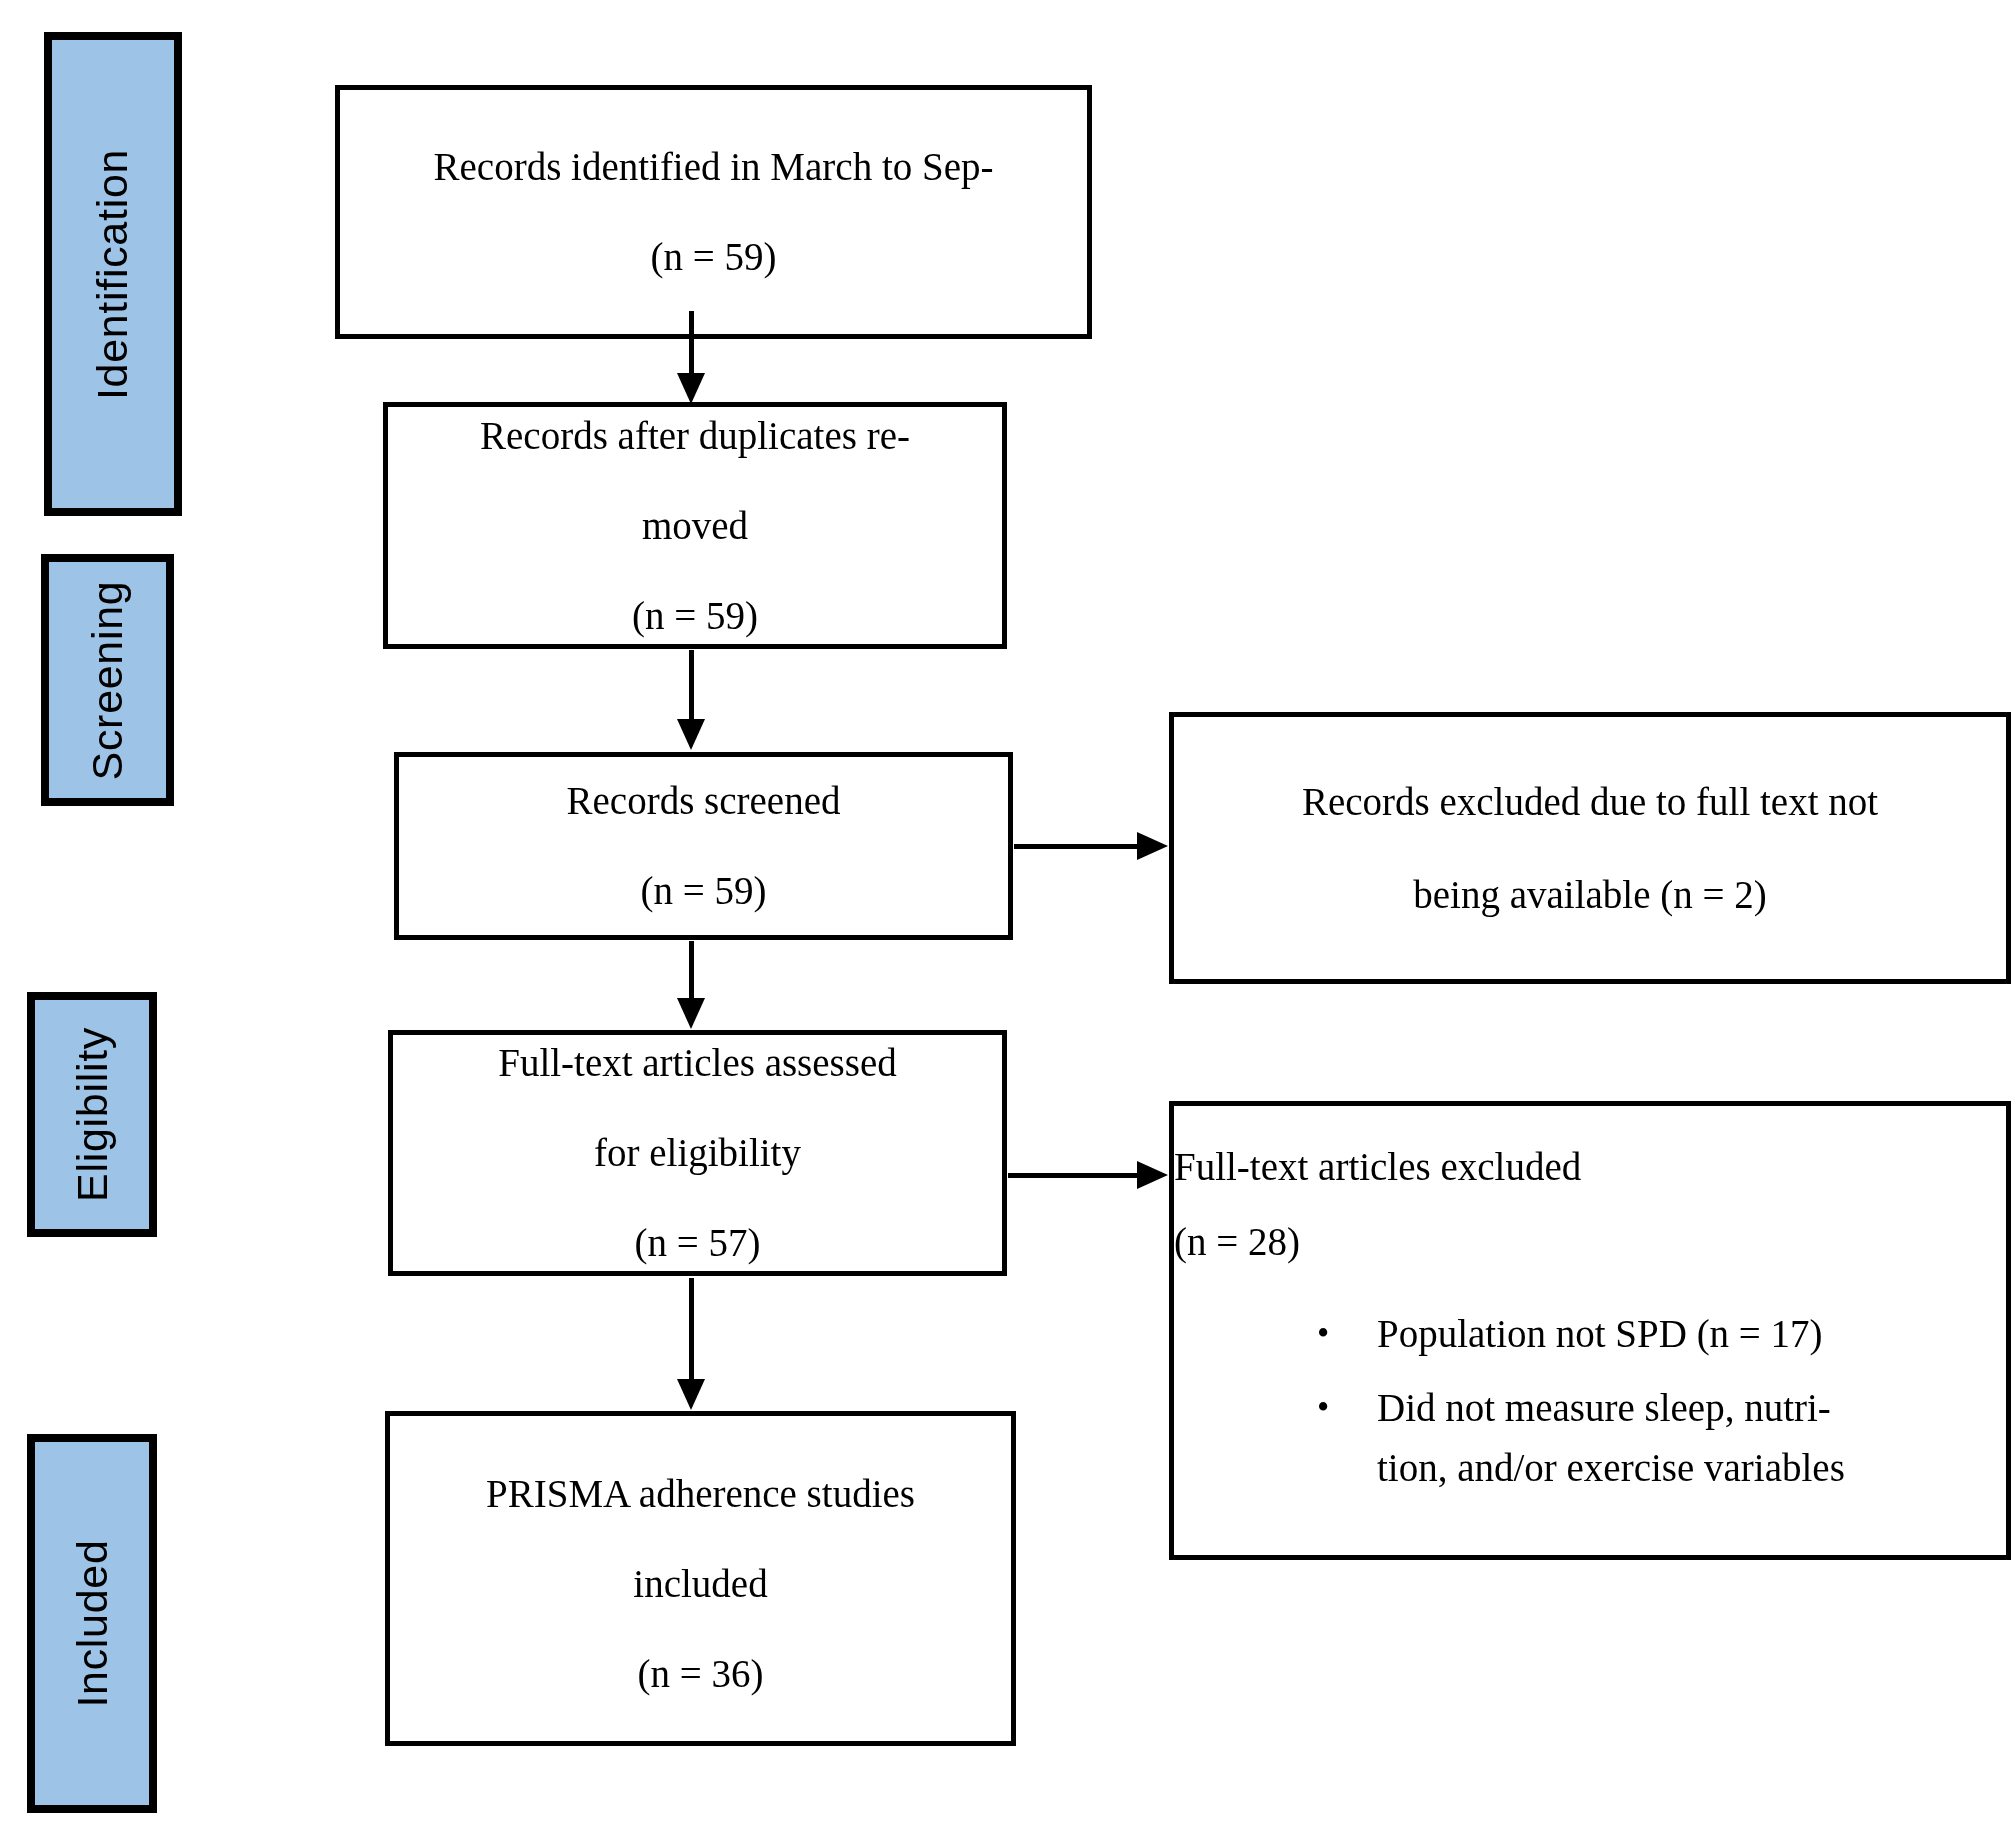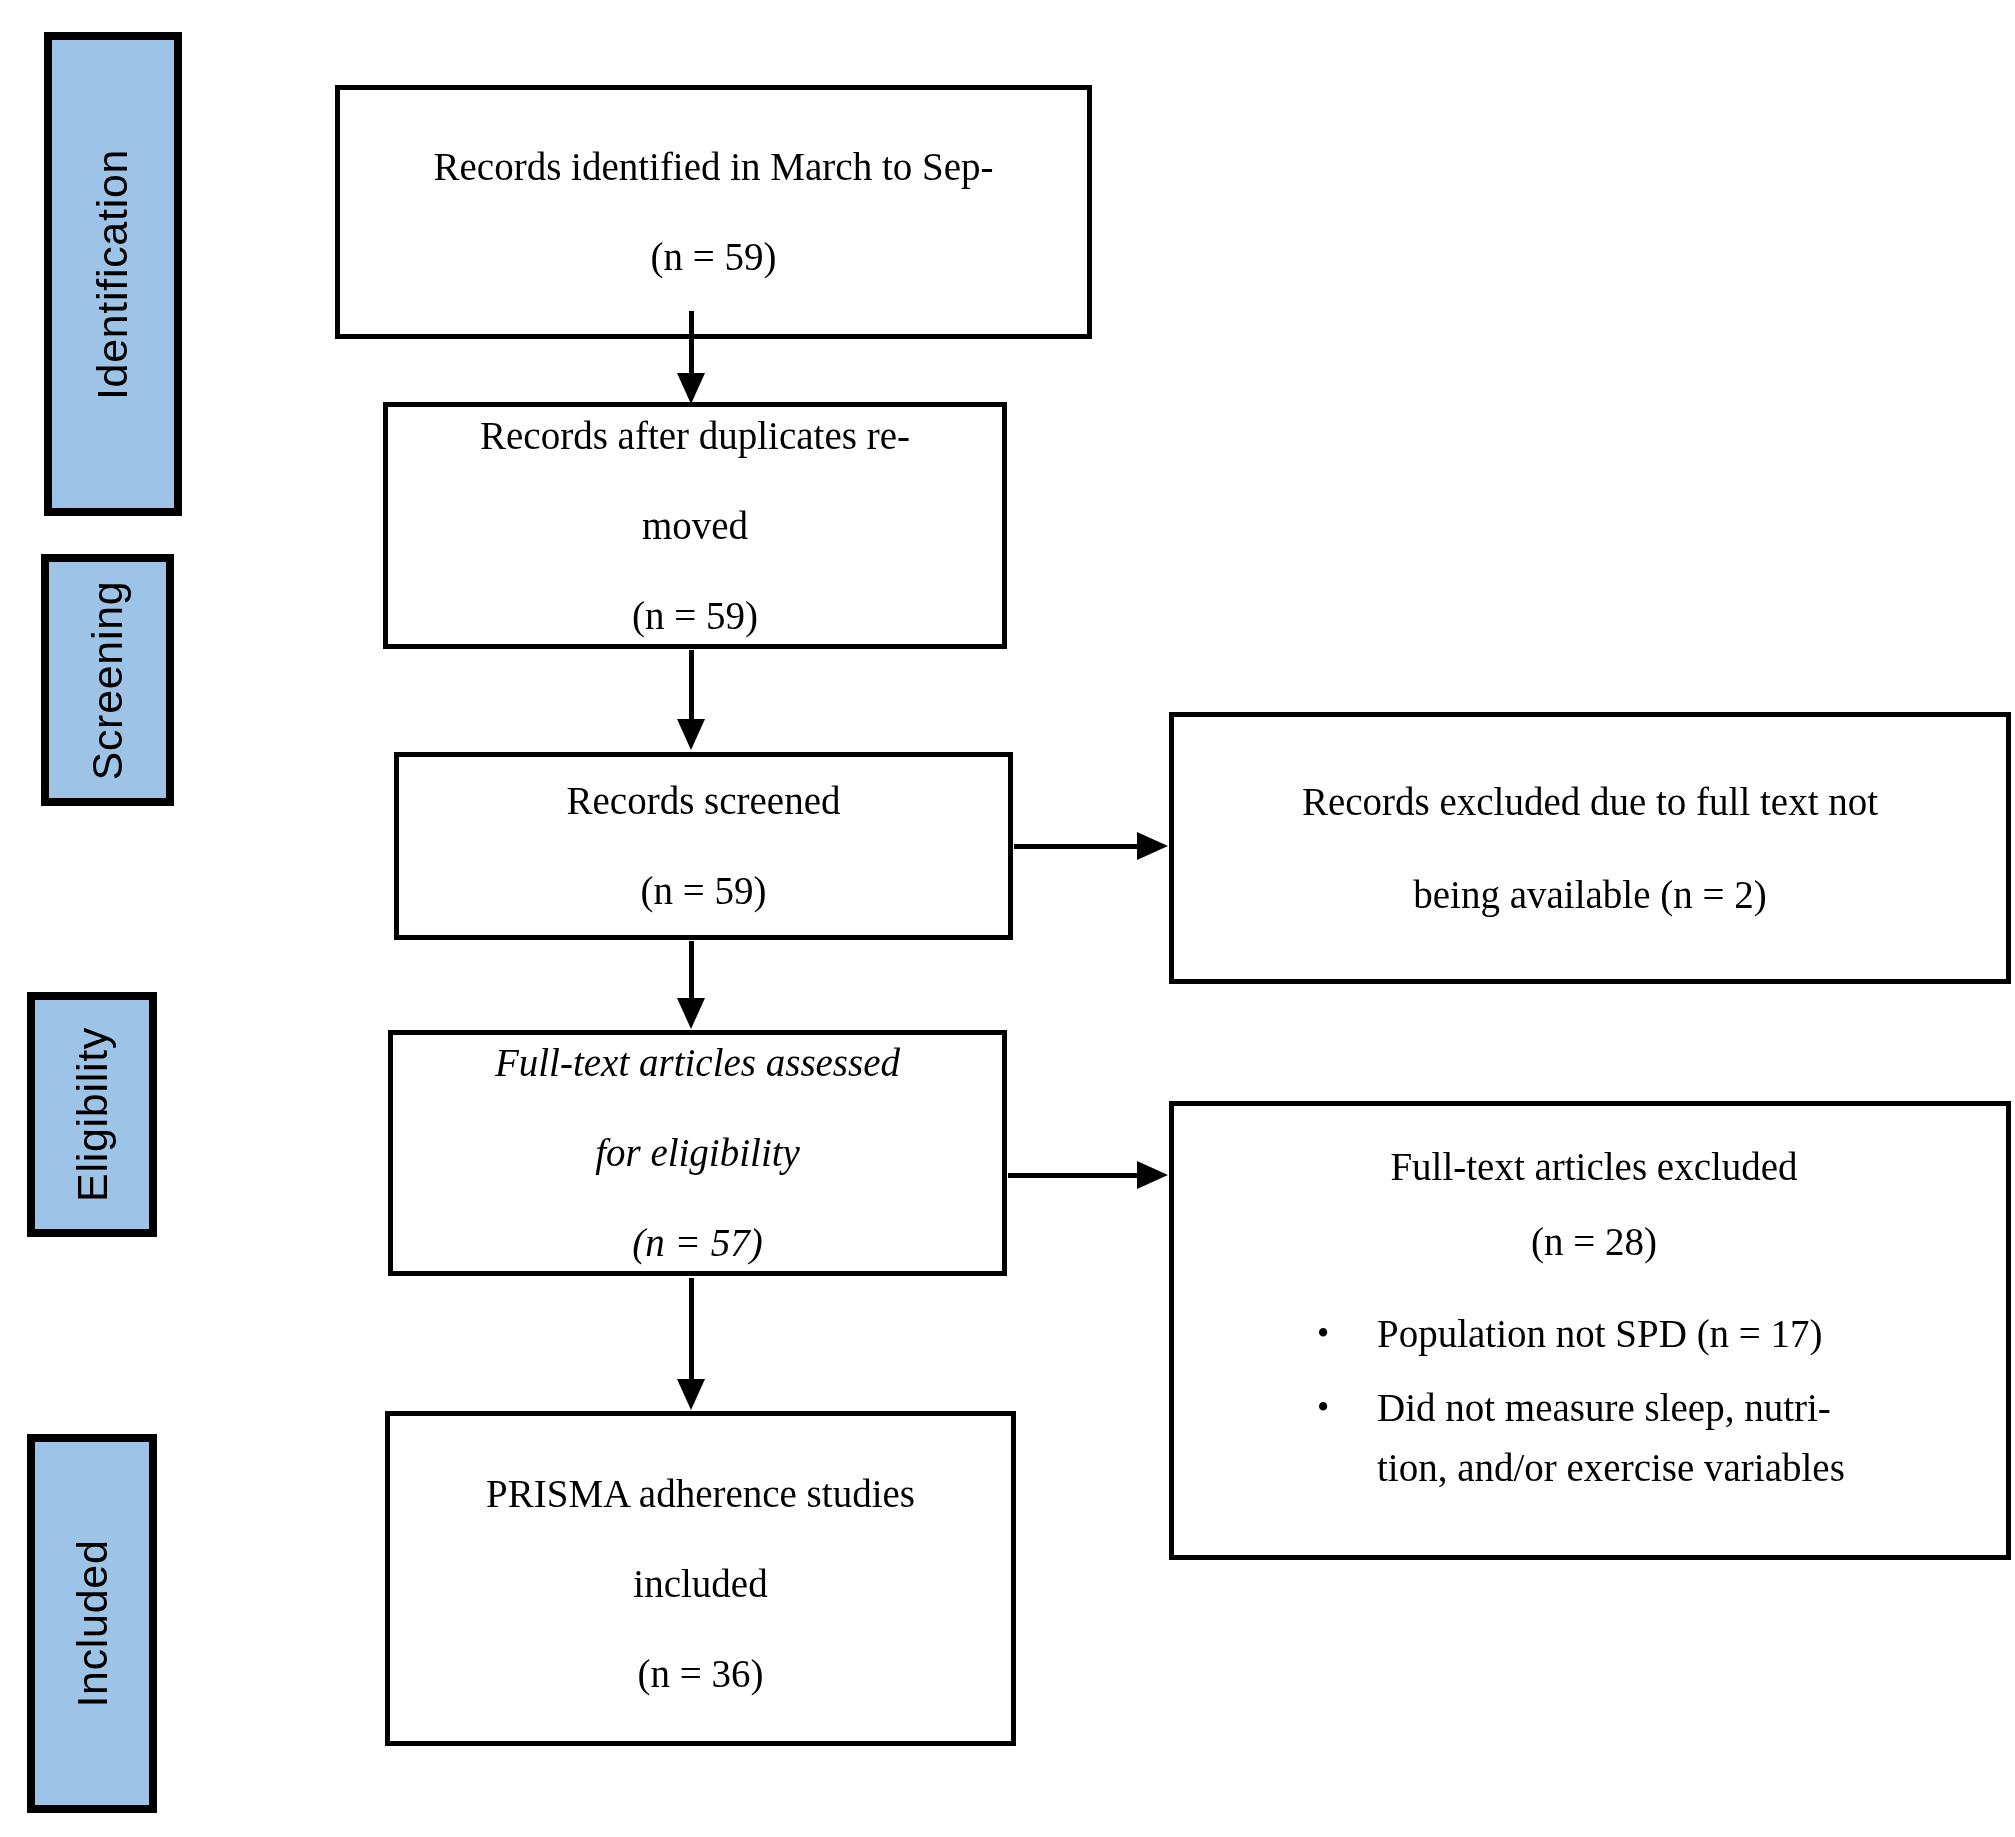--- a/index.html
+++ b/index.html
@@ -46,21 +46,21 @@
     flex-direction:column;
     justify-content:center;
     align-items:center;
     text-align:center;
     font-size:39px;
   }
   .box .line{ line-height:90px; width:100%; }
   .box.tight .line{ line-height:93px; }
   
   .box.listbox{ justify-content:flex-start; padding-top:22.6px; }
-  .listbox .hline-txt{ line-height:75px; width:100%; text-align:center;padding-left:8px; }
+  .listbox .hline-txt{ line-height:75px; width:100%; text-align:left; }
   .listbox .bullets{
     margin-top:10.6px;
     margin-left:143px;
     margin-right:27px;
     align-self:stretch;
     text-align:left;
   }
   .bullet-item{ display:flex; margin-top:14.6px; }
   .bullet-marker{
     width:60px;
@@ -112,21 +112,21 @@
     <div class="line">Records after duplicates re-</div>
     <div class="line">moved</div>
     <div class="line">(n = 59)</div>
   </div>
 
   <div class="box" style="left:394px; top:752px; width:619px; height:188px;">
     <div class="line">Records screened</div>
     <div class="line">(n = 59)</div>
   </div>
 
-  <div class="box" style="left:388px; top:1030px; width:619px; height:246px;font-style:italic;">
+  <div class="box" style="left:388px; top:1030px; width:619px; height:246px;">
     <div class="line">Full-text articles assessed</div>
     <div class="line">for eligibility</div>
     <div class="line">(n = 57)</div>
   </div>
 
   <div class="box" style="left:385px; top:1411px; width:631px; height:335px; justify-content:flex-start; padding-top:33px;">
     <div class="line">PRISMA adherence studies</div>
     <div class="line">included</div>
     <div class="line">(n = 36)</div>
   </div>

